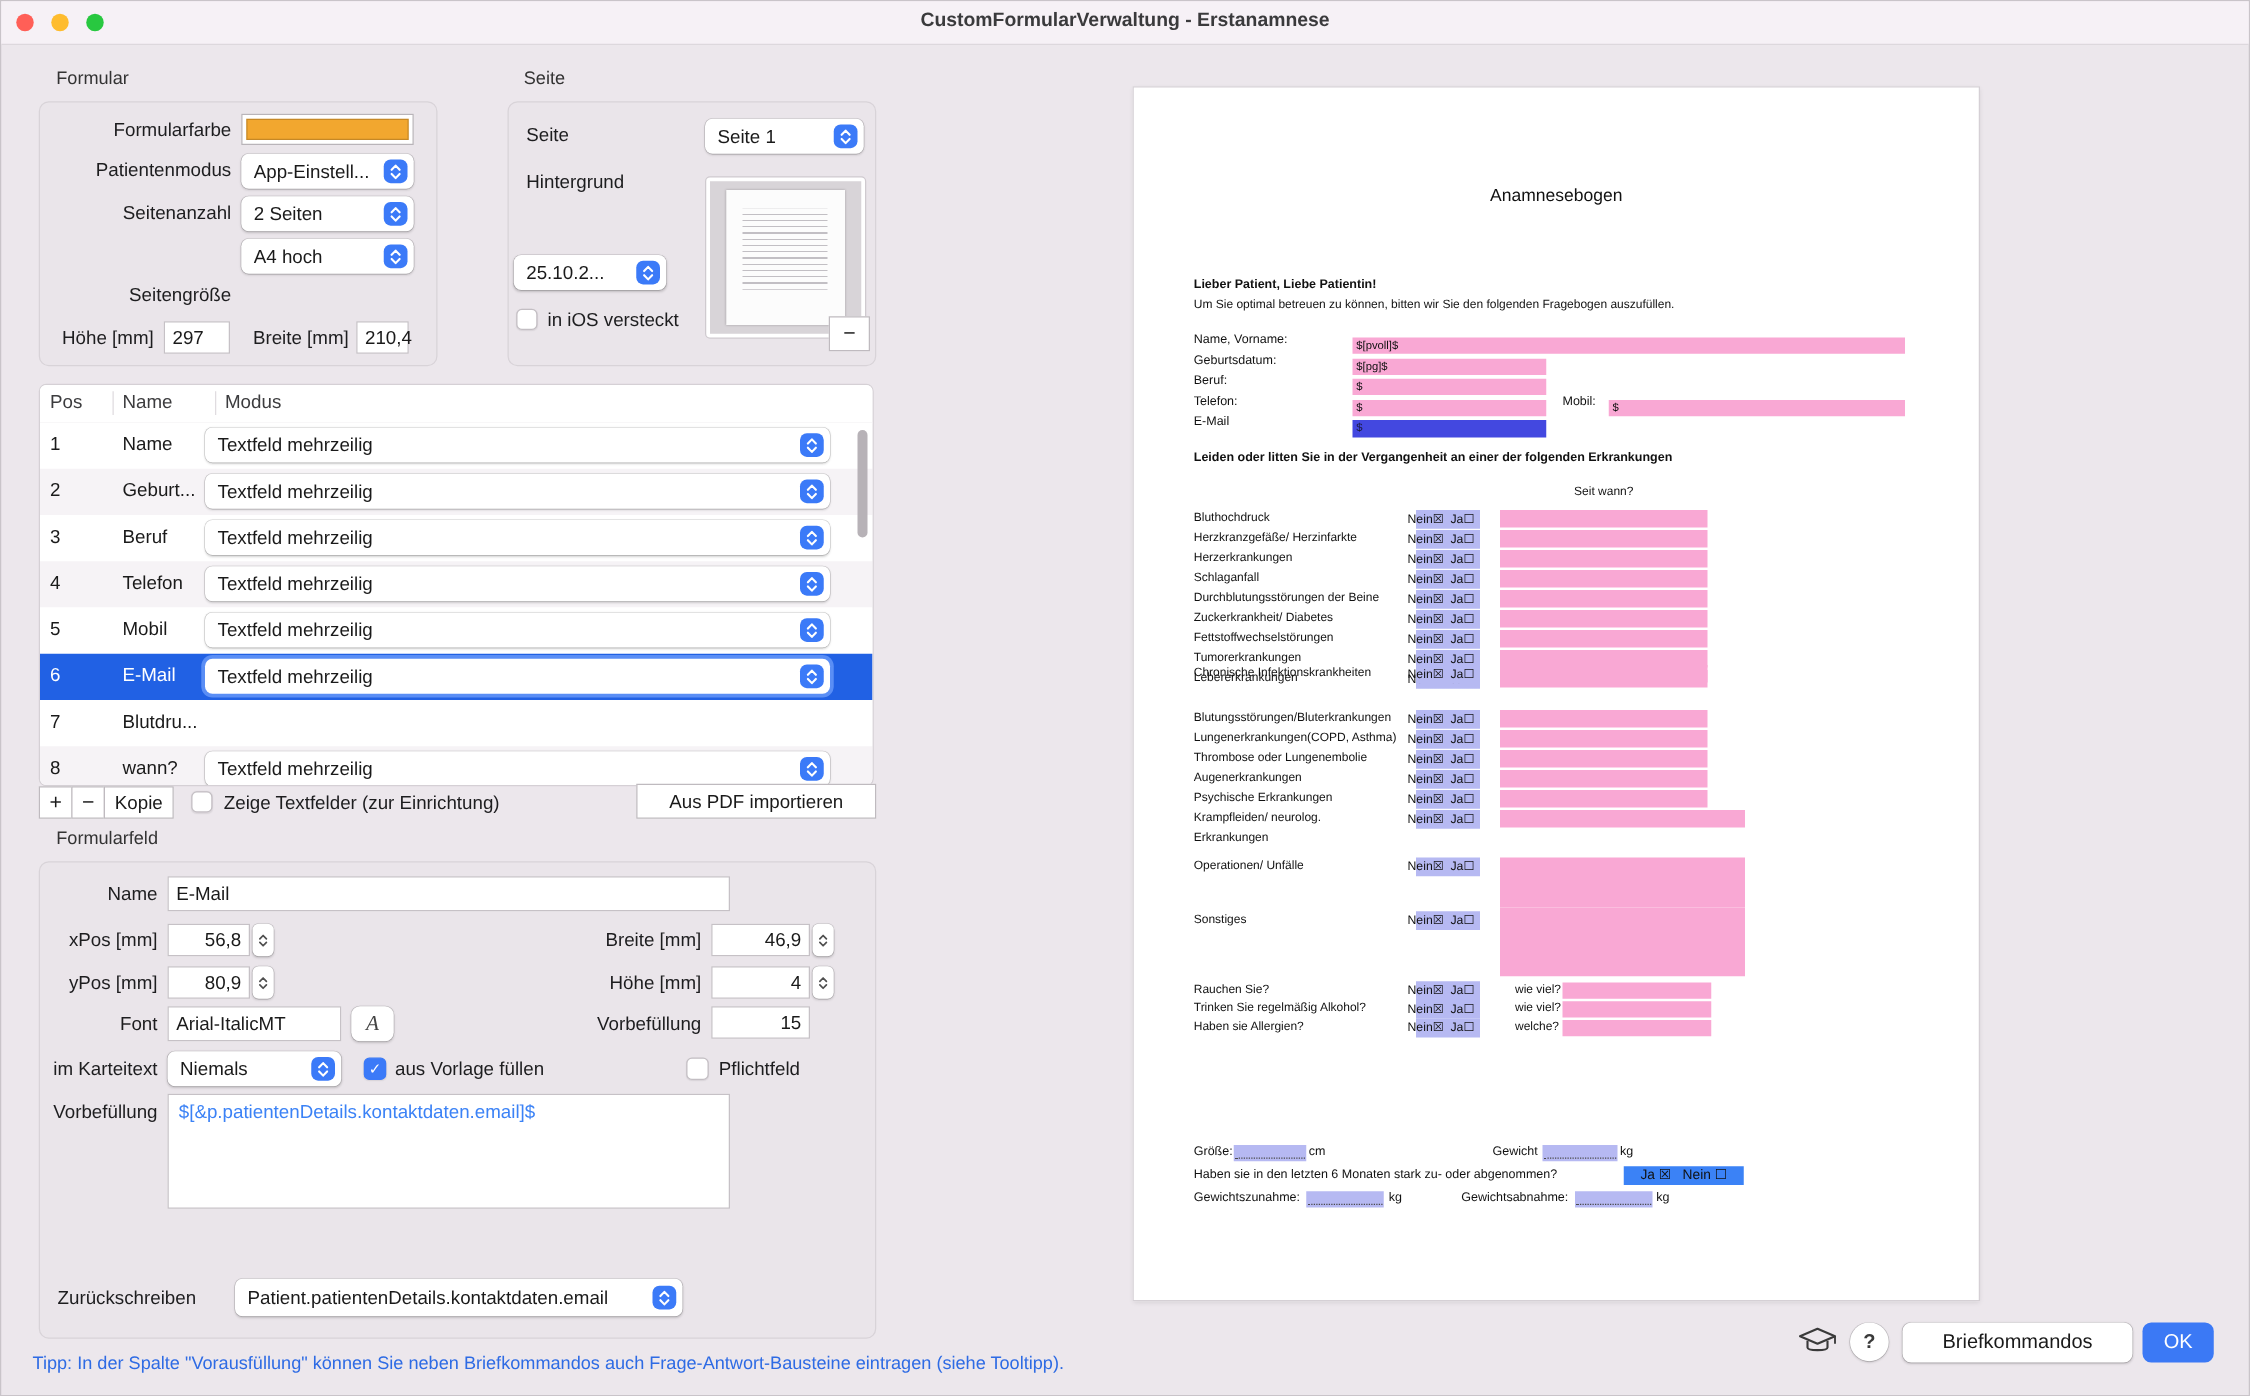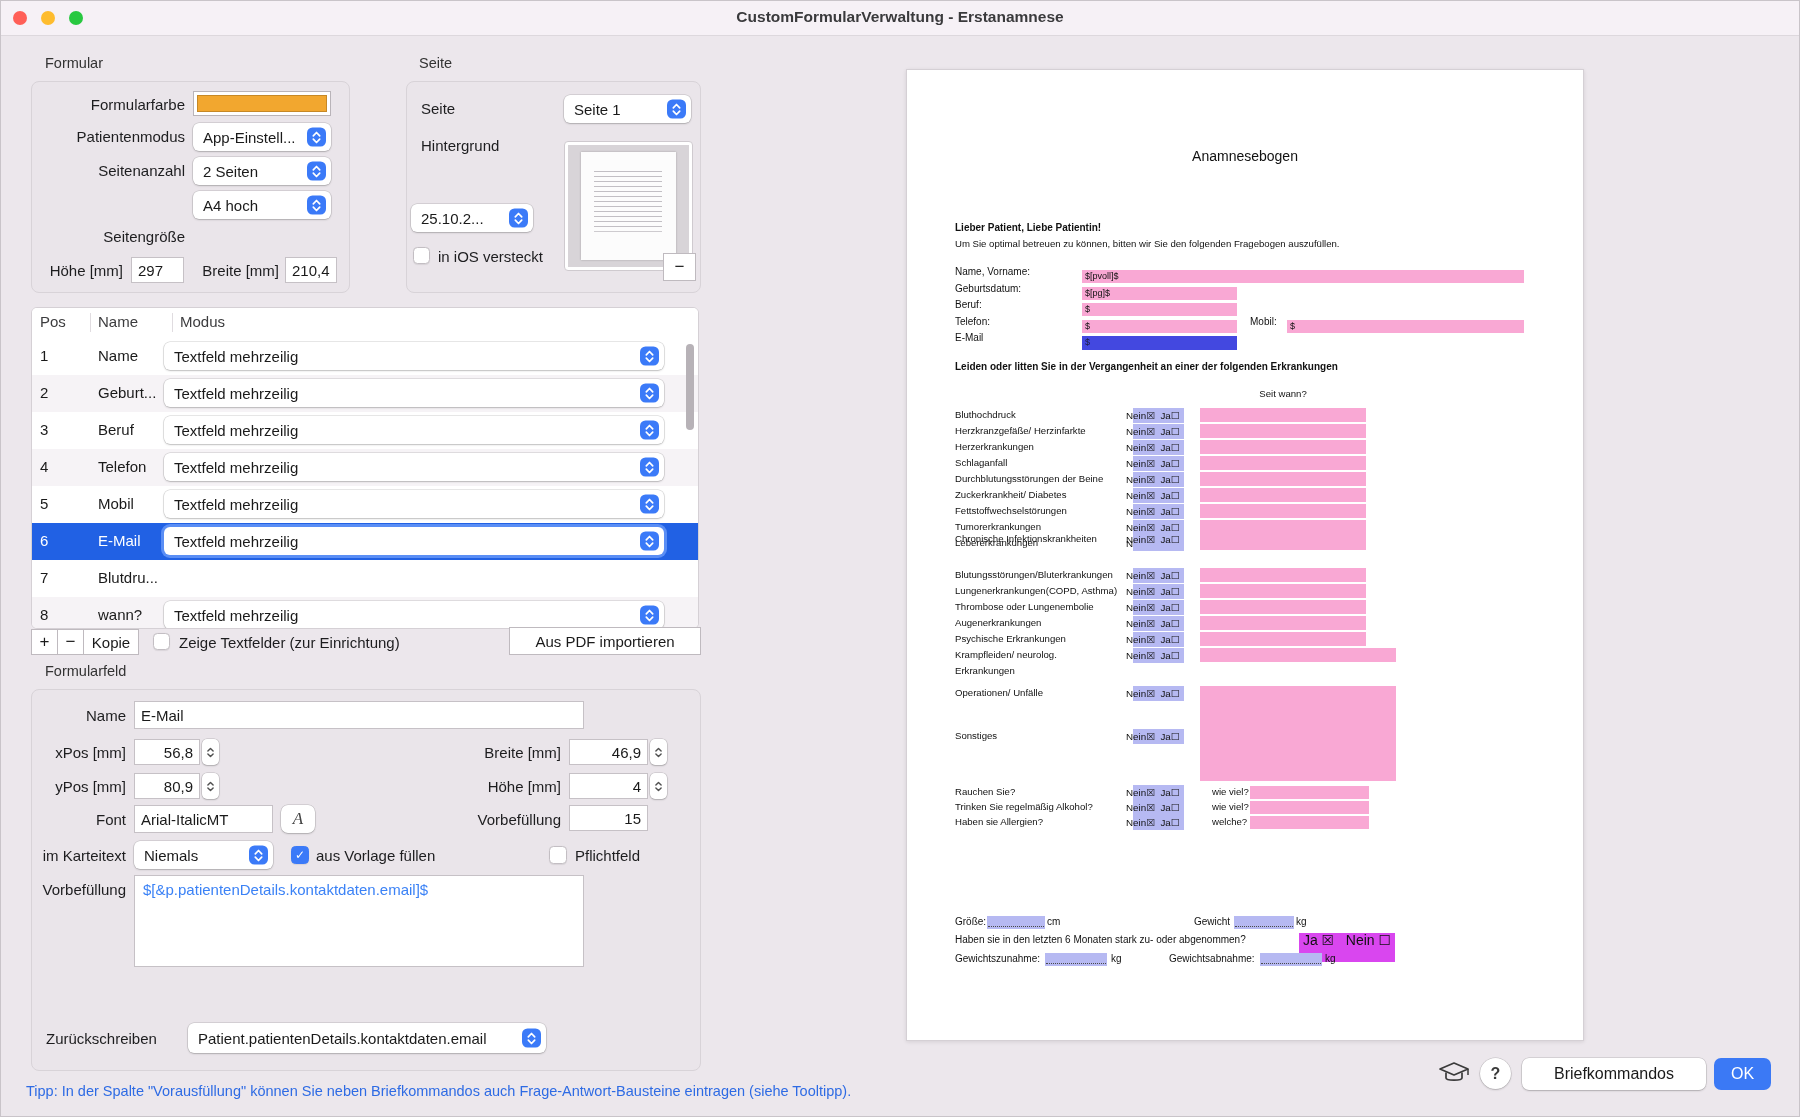--- a/index.html
+++ b/index.html
@@ -62,21 +62,21 @@
   .page{position:absolute;left:905px;top:68px;width:678px;height:972px;background:#fff;border:1px solid #d5d0d5;box-sizing:border-box;box-shadow:0 1px 4px rgba(0,0,0,.10);color:#111;}
   .pv-title{position:absolute;left:0;right:0;top:78px;text-align:center;font-size:14px;color:#111;}
   .pv-b{font-weight:700;}
   .pv-abs{position:absolute;white-space:nowrap;}
   .pvrow{position:absolute;left:0;width:100%;height:17px;font-size:10px;}
   .pvrow.dis{font-size:9.6px;}
   .pv-lbl{position:absolute;top:0;white-space:nowrap;}
   .pv-field{position:absolute;background:#f9a8d4;font-size:9px;line-height:13px;height:13px;padding-left:3px;overflow:hidden;color:#111;box-sizing:border-box;}
   .pv-field.selfield{background:#4348e0;height:14px;color:#1b1b40;}
   .nj{position:absolute;left:219px;top:-1px;height:15px;line-height:15px;font-size:9.8px;color:#111;padding-right:4px;background:linear-gradient(90deg,rgba(0,0,0,0) 7px,#b6b9f2 7px);white-space:nowrap;}
-  .njb{position:absolute;background:#d946ef;height:29px;line-height:15px;font-size:14px;color:#111;text-align:center;white-space:nowrap;}
+  .njb{position:absolute;background:#3b82f6;height:15px;line-height:15px;font-size:11px;color:#111;text-align:center;white-space:nowrap;}
   .dotfield{position:absolute;height:13px;background:#b6b9f2;}
   .dotfield:after{content:"";position:absolute;left:1px;right:1px;bottom:2px;border-bottom:1.6px dotted #4a4a4a;}
   .serifA{font-family:"Liberation Serif","DejaVu Serif",serif;font-style:italic;font-size:17px;color:#444;}
 </style>
 </head>
 <body>
 
 <div class="window">
 
   <div class="titlebar">
@@ -118,21 +118,21 @@
       <span class="dd-badge">
         <svg width="11" height="14" viewBox="0 0 11 14">
           <path d="M2.3 5.3L5.5 2L8.7 5.3" fill="none" stroke="#fff" stroke-width="1.7" stroke-linecap="round" stroke-linejoin="round"></path>
           <path d="M2.3 8.7L5.5 12L8.7 8.7" fill="none" stroke="#fff" stroke-width="1.7" stroke-linecap="round" stroke-linejoin="round"></path>
         </svg>
       </span>
     </div>
   <div class="lbl r" style="left:30px;top:261px;width:92px;">Höhe [mm]</div>
   <div class="ti" style="left:130px;top:256px;width:53px;">297</div>
   <div class="lbl r" style="left:186px;top:261px;width:92px;">Breite [mm]</div>
-  <div class="ti" style="left:284px;top:256px;width:52px;">210,4</div>
+  <div class="ti" style="left:284px;top:256px;width:42px;">210,4</div>
 
   <div class="group-label" style="left:418px;top:54px;">Seite</div>
   <div class="gbox" style="left:405px;top:80px;width:293px;height:210px;"></div>
   <div class="lbl" style="left:420px;top:99px;">Seite</div>
   <div class="dd" style="left:563px;top:94px;width:127px;">
       <span class="dd-text">Seite 1</span>
       <span class="dd-badge">
         <svg width="11" height="14" viewBox="0 0 11 14">
           <path d="M2.3 5.3L5.5 2L8.7 5.3" fill="none" stroke="#fff" stroke-width="1.7" stroke-linecap="round" stroke-linejoin="round"></path>
           <path d="M2.3 8.7L5.5 12L8.7 8.7" fill="none" stroke="#fff" stroke-width="1.7" stroke-linecap="round" stroke-linejoin="round"></path>

